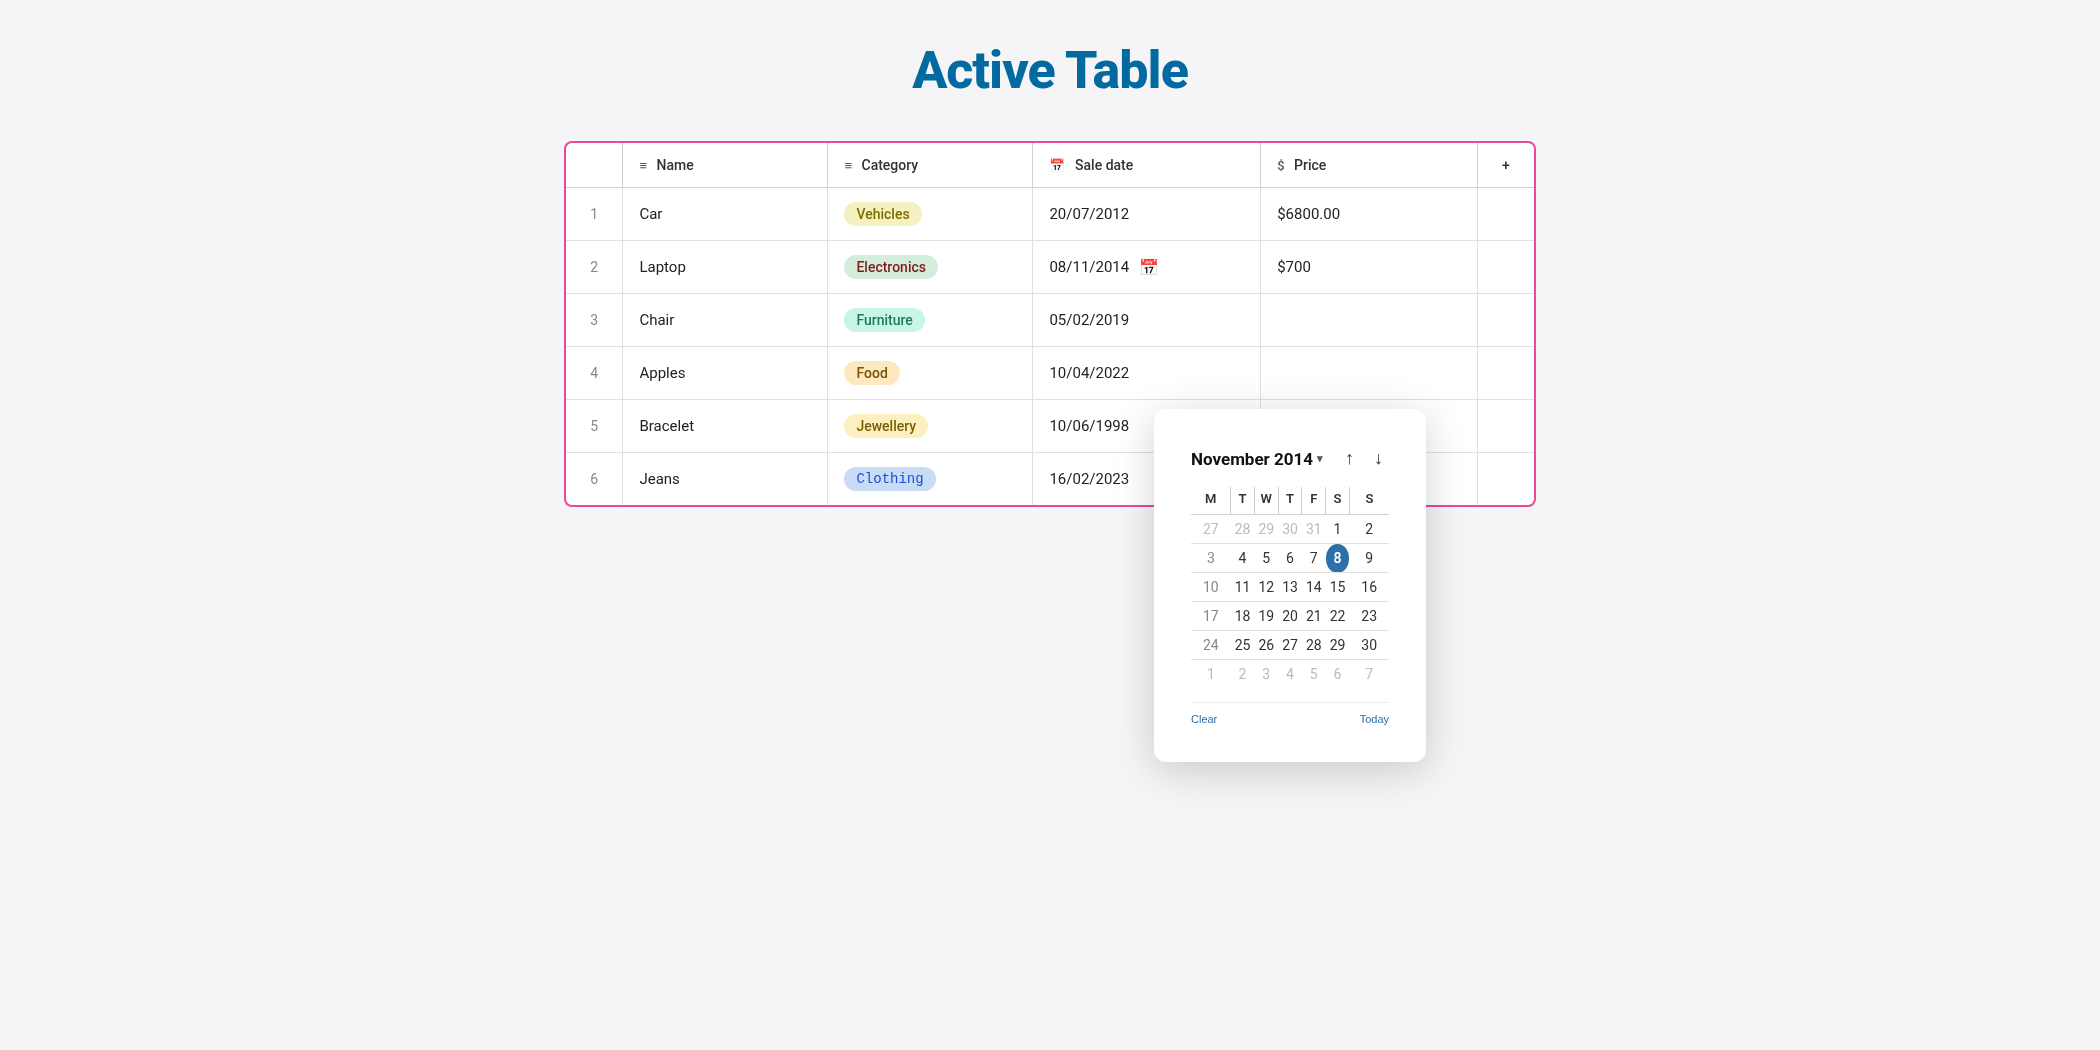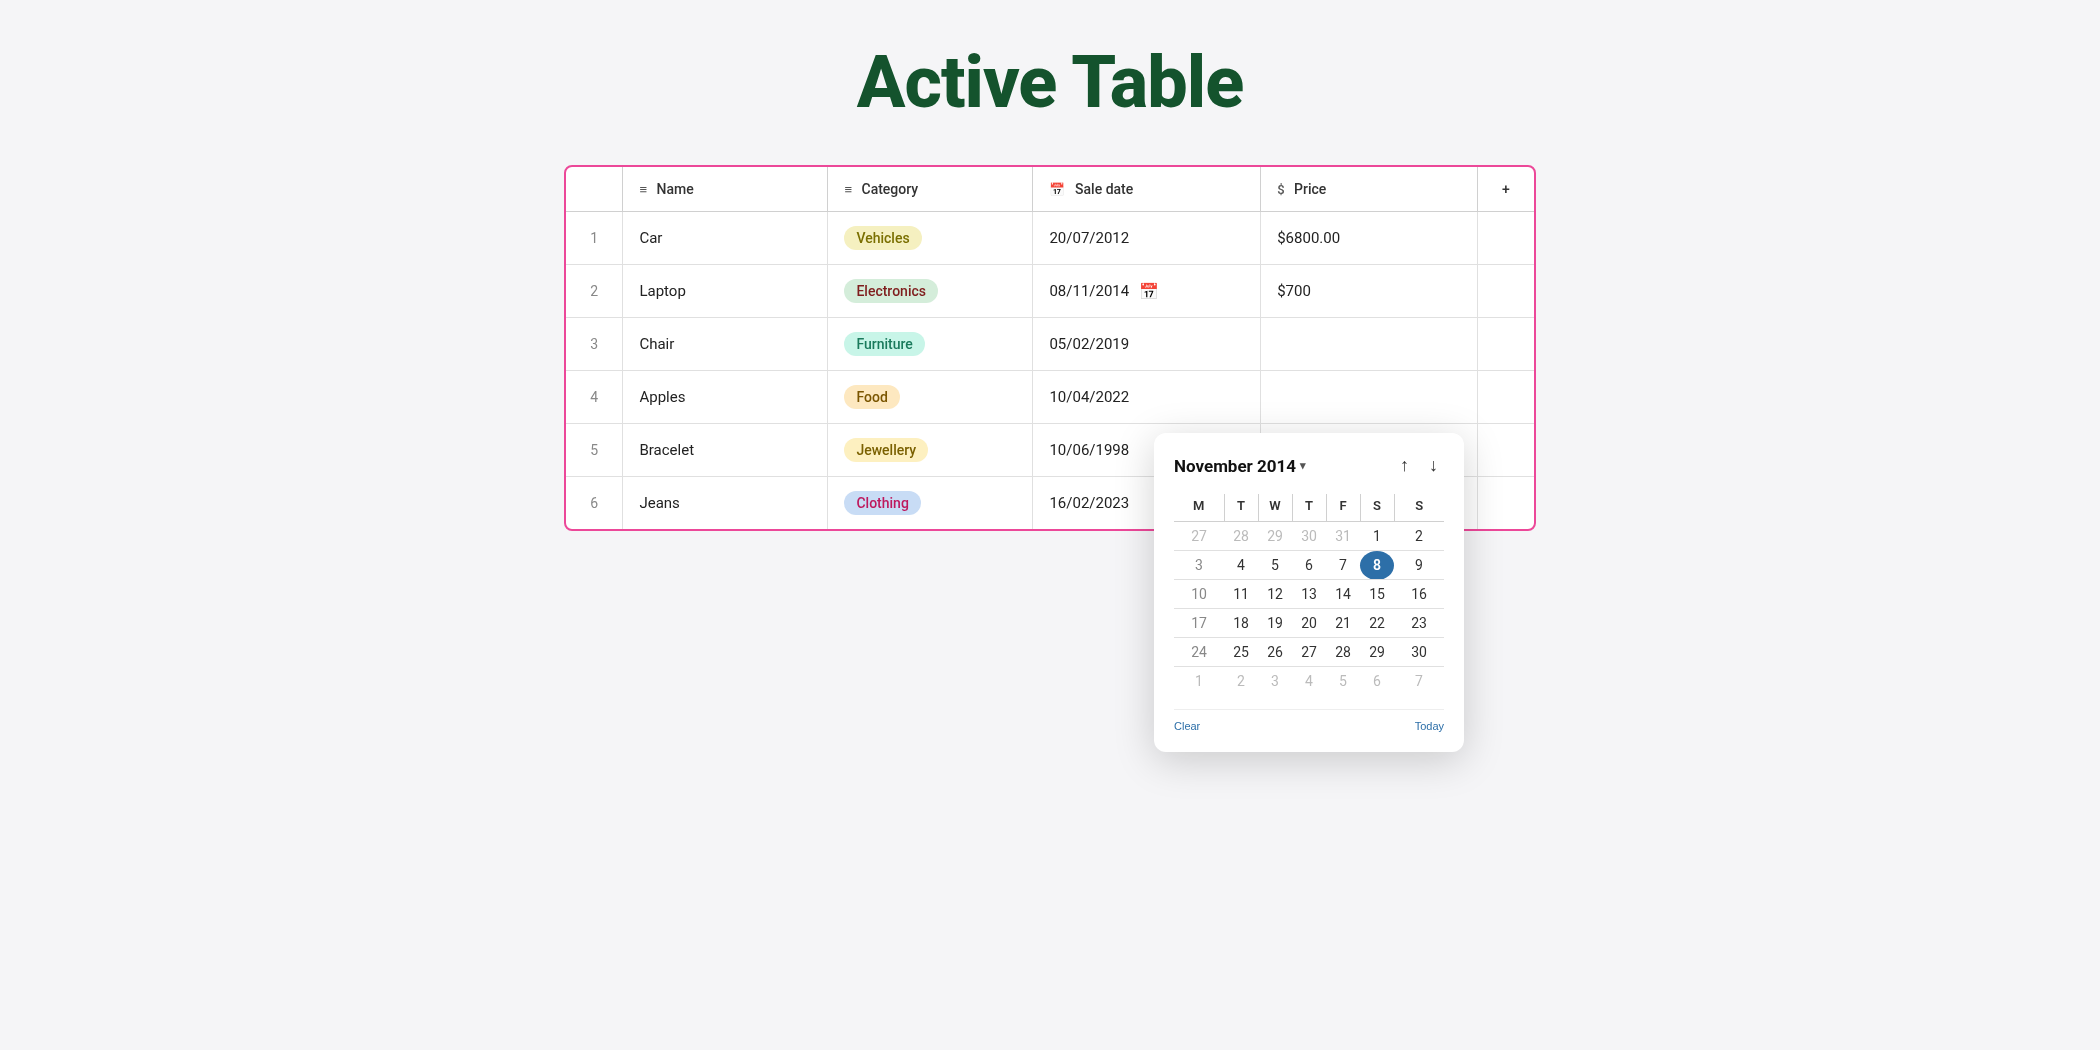--- a/index.html
+++ b/index.html
@@ -7,23 +7,23 @@
       background: #f5f5f7;
       font-family: -apple-system, BlinkMacSystemFont, 'Segoe UI', Roboto, sans-serif;
       display: flex;
       flex-direction: column;
       align-items: center;
       padding: 40px 20px;
       min-height: 1050px;
     }
 
     .page-title {
-      font-size: 72px;
+      font-size: 52px;
       font-weight: 800;
-      color: #14532d;
+      color: #0369a1;
       margin-bottom: 40px;
       letter-spacing: -1px;
     }
 
     .table-container {
       background: white;
       border: 2px solid #ec4899;
       border-radius: 8px;
       overflow: hidden;
       width: 972px;
@@ -96,21 +96,21 @@
       border-radius: 12px;
       font-size: 14px;
       font-weight: 500;
     }
 
     .badge-vehicles { background: #f5f0c0; color: #7a6f00; }
     .badge-electronics { background: #d4edda; color: #7f1d1d; }
     .badge-furniture { background: #c8f5e8; color: #1a7a5c; }
     .badge-food { background: #fde8c0; color: #7a5500; }
     .badge-jewellery { background: #fdf0c0; color: #7a6000; }
-    .badge-clothing { background: #c8dcf5; color: #be185d; }
+    .badge-clothing { background: #c8dcf5; color: #1d4ed8; font-family: Liberation Mono, monospace; }
 
     .date-cell {
       display: flex;
       align-items: center;
       gap: 10px;
     }
 
     .calendar-icon {
       font-size: 16px;
       color: #555;
@@ -131,22 +131,22 @@
     }
 
     
     .calendar-popup {
       position: absolute;
       top: 268px;
       left: 590px;
       background: white;
       border-radius: 12px;
       box-shadow: 0 8px 40px rgba(0,0,0,0.18);
-      padding: 20px;
-      width: 310px;
+      padding: 37px;
+      width: 272px;
       z-index: 100;
     }
 
     .calendar-header {
       display: flex;
       align-items: center;
       justify-content: space-between;
       margin-bottom: 16px;
     }
 

